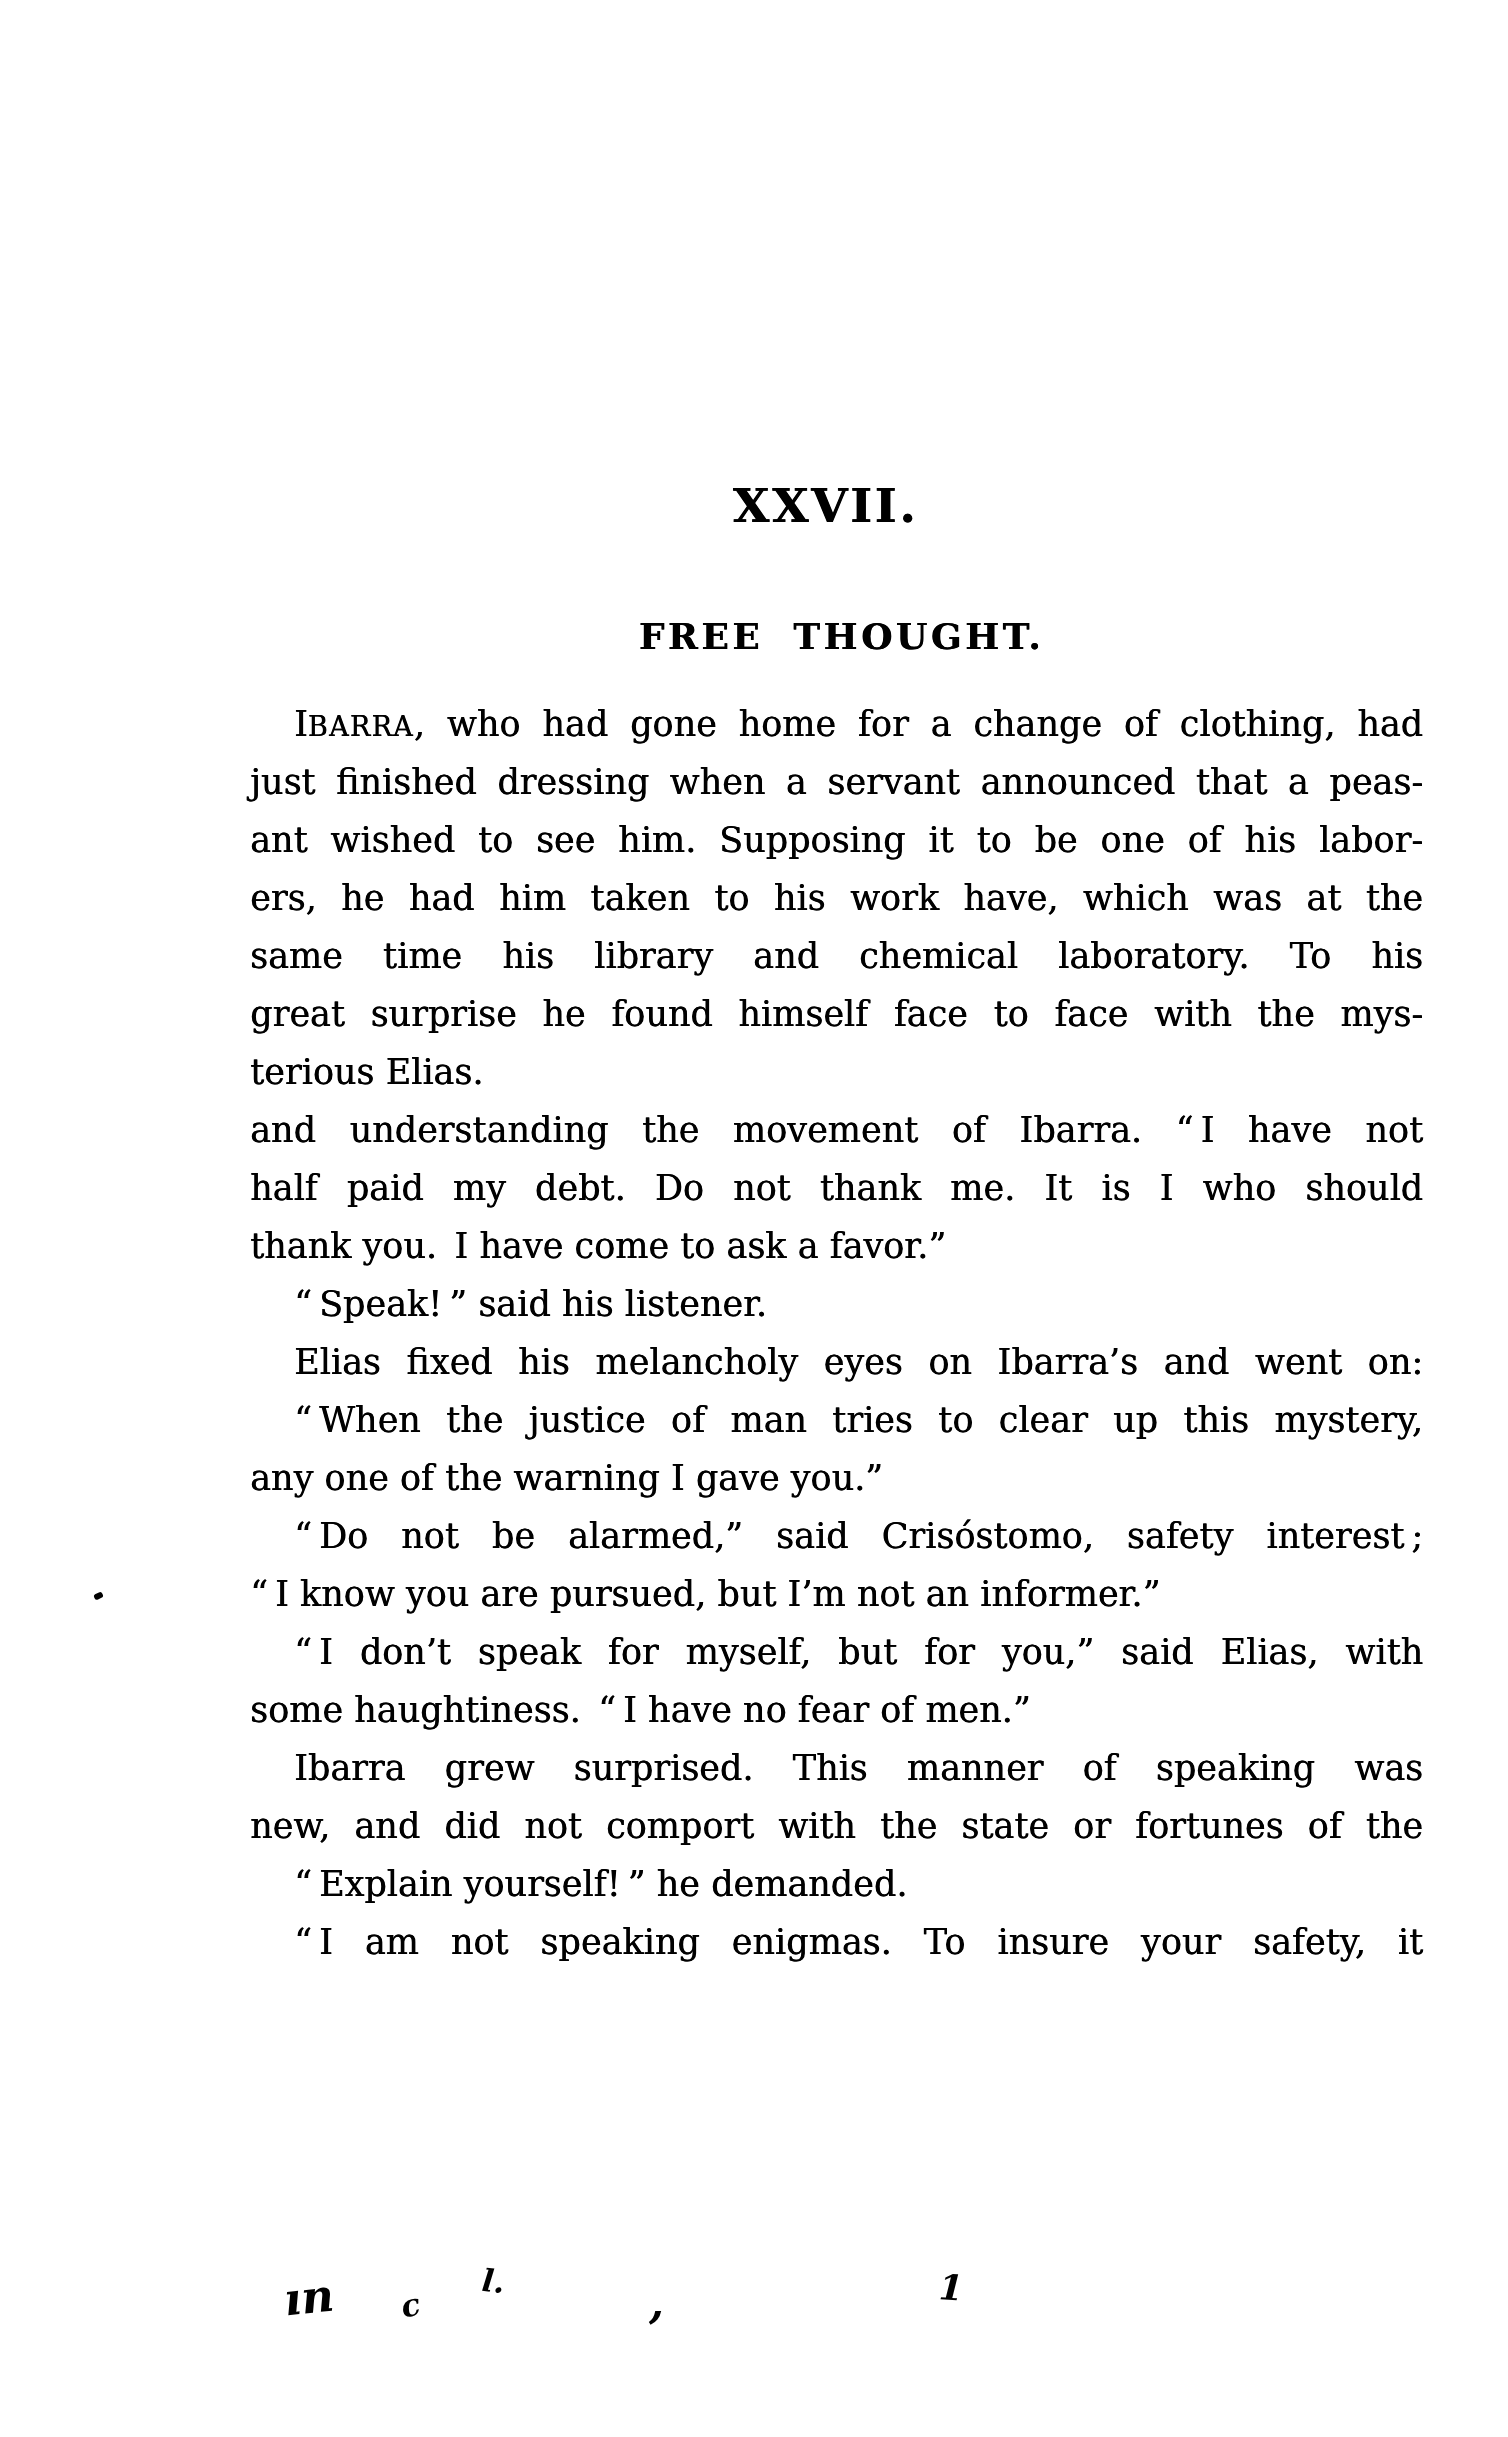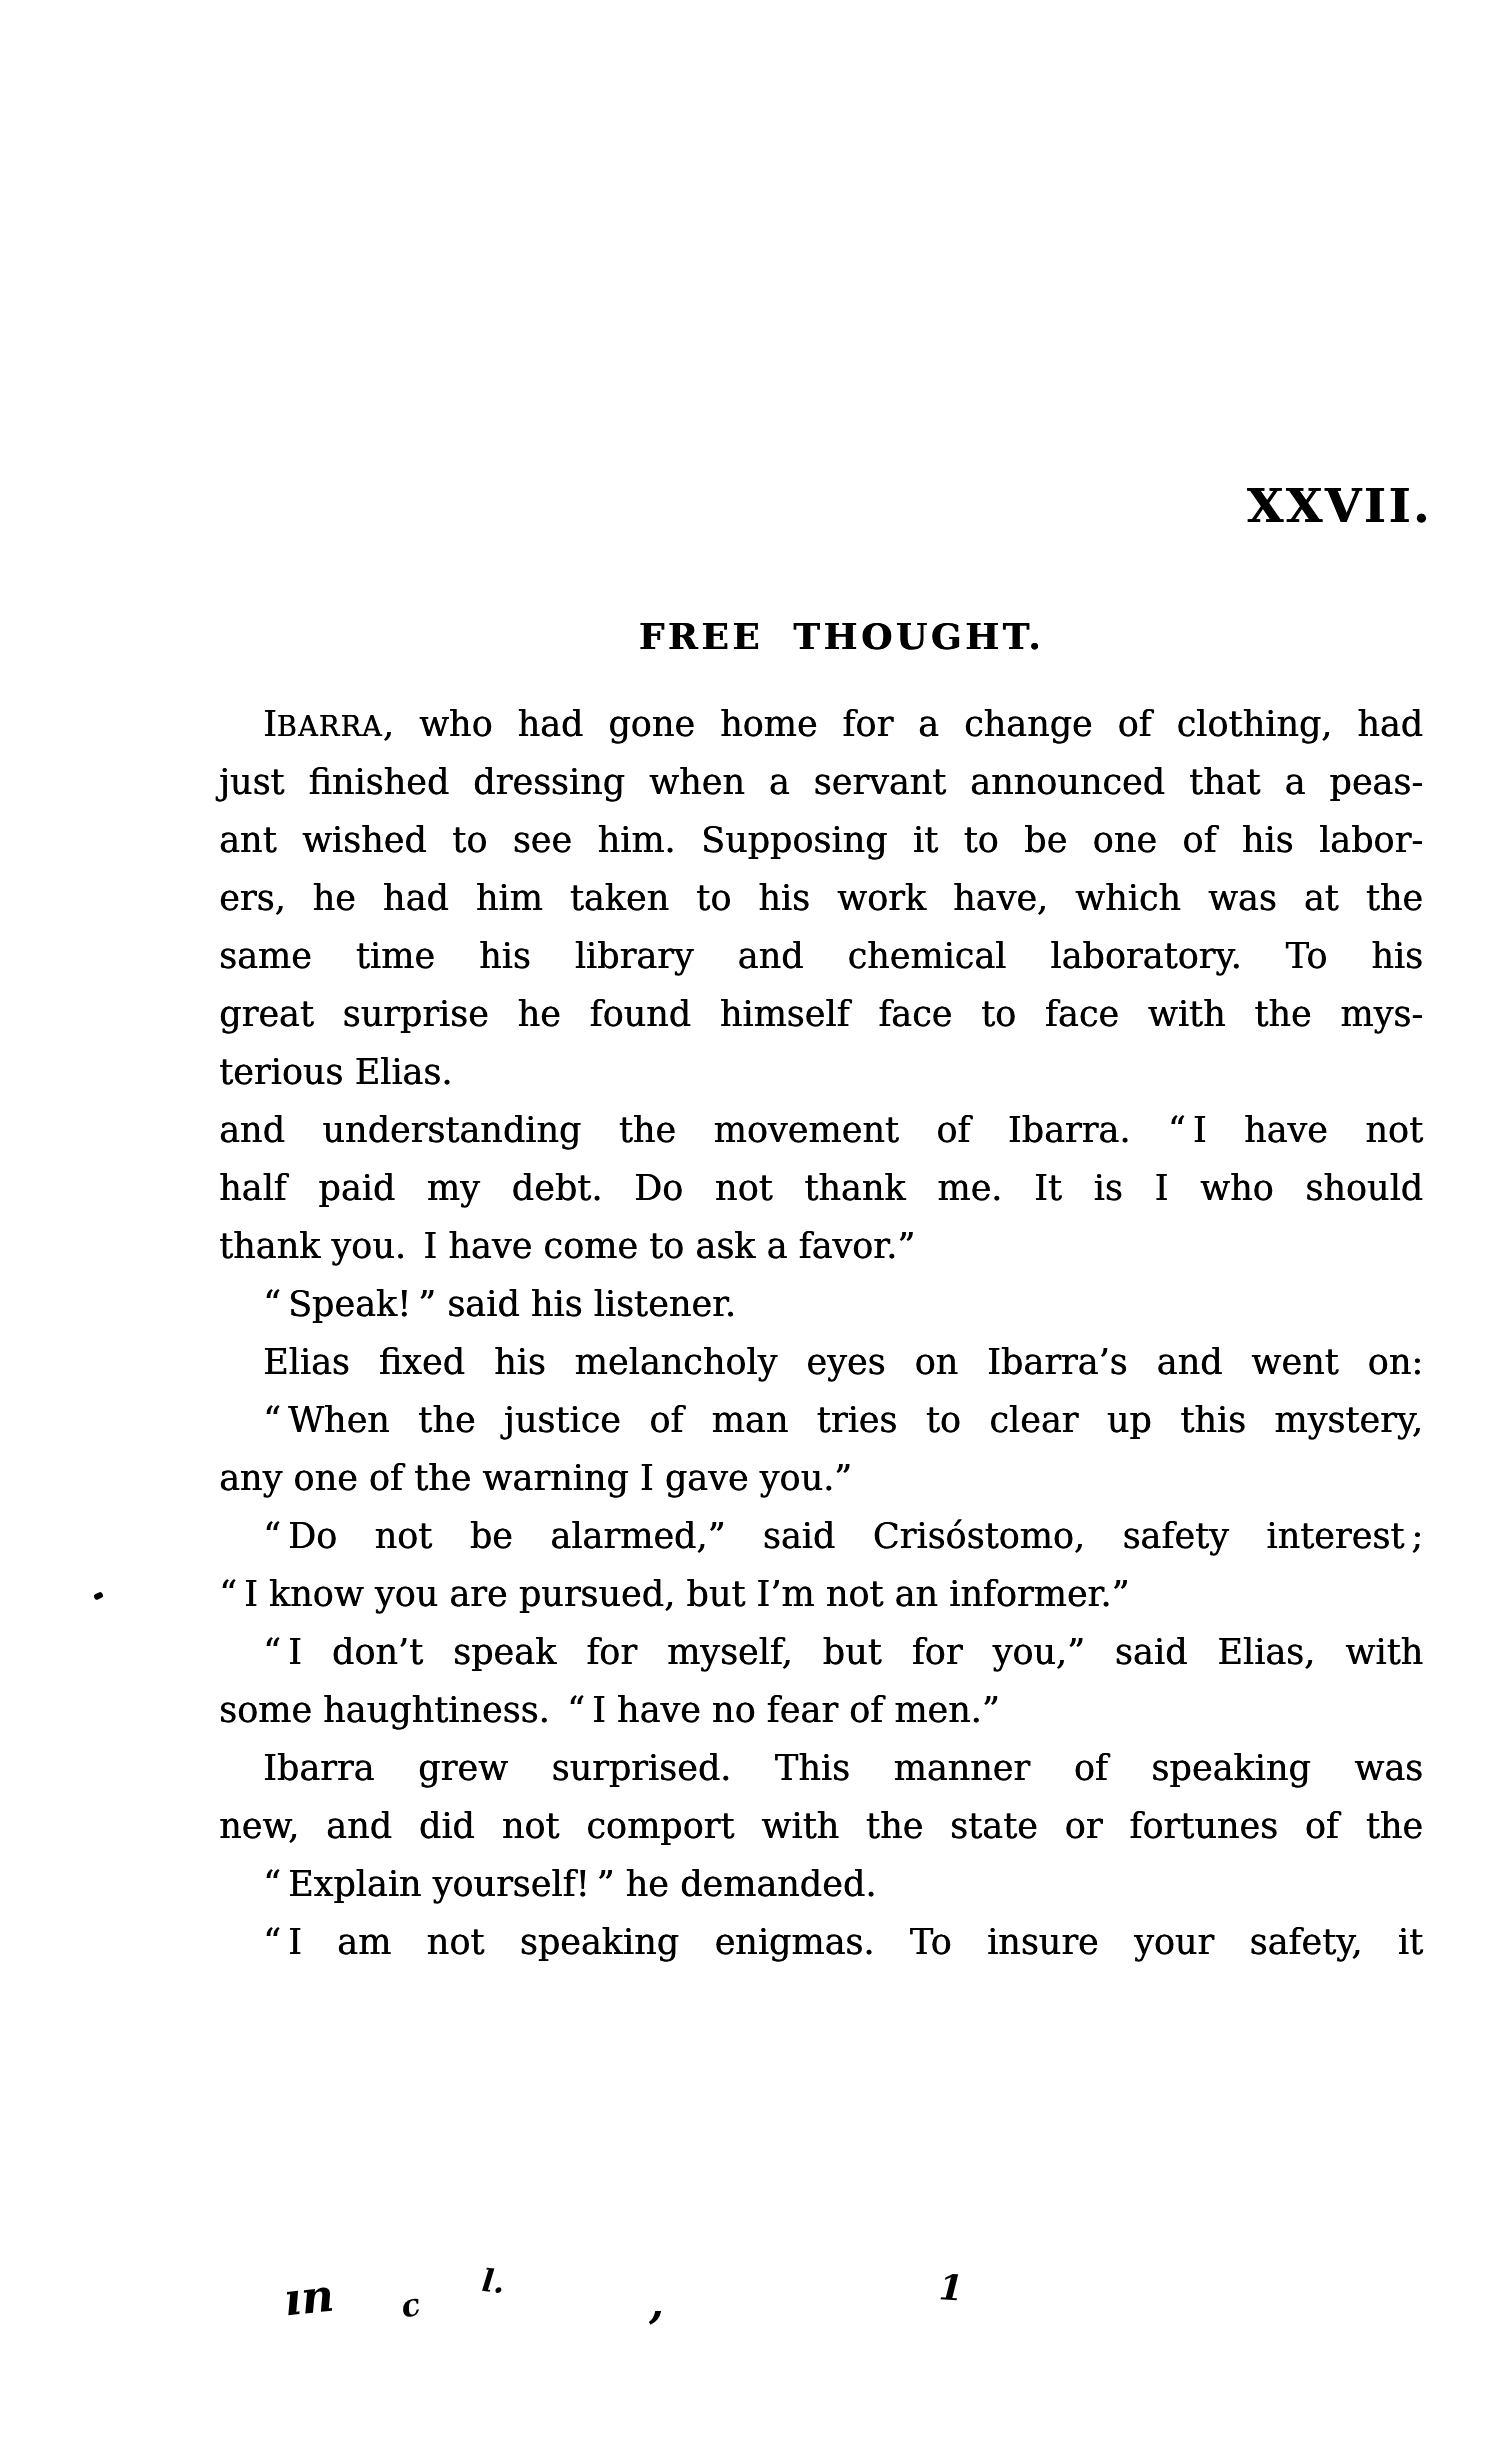--- a/index.html
+++ b/index.html
@@ -15,21 +15,21 @@
     color: #000000;
     font-family: "DejaVu Serif", serif;
     overflow: hidden;
   }
   .chapter-number {
     position: absolute;
     top: 482px;
     left: 219px;
     width: 1213px;
     margin: 0;
-    text-align: right;
+    text-align: center;
     font-size: 47px;
     font-weight: 700;
     letter-spacing: 2.6px;
     line-height: 1;
     text-shadow: 0.5px 0 0 #000;
   }
   .chapter-title {
     position: absolute;
     top: 602px;
     left: 219px;
@@ -49,20 +49,21 @@
     top: 695px;
     width: 1204px;
     font-size: 35px;
     line-height: 58px;
     text-shadow: 0.5px 0 0 #000;
   }
   .line {
     height: 58px;
     text-align: left;
     white-space: normal;
+    margin-left: 31px;
   }
   .line.j {
     text-align: justify;
     text-align-last: justify;
     text-justify: inter-word;
   }
   .line.ind {
     text-indent: 44px;
   }
   .sc {

